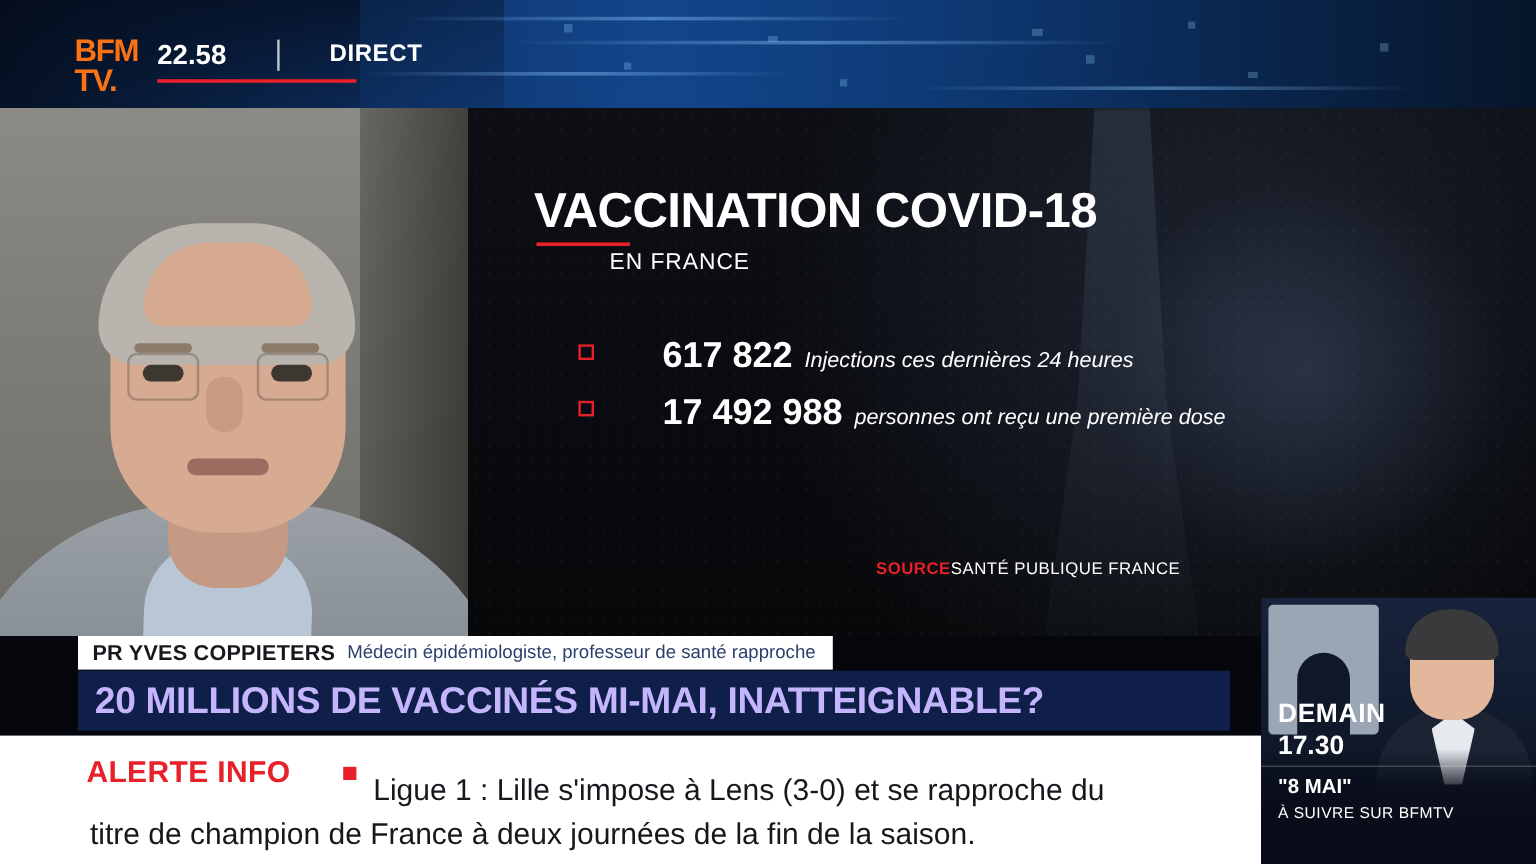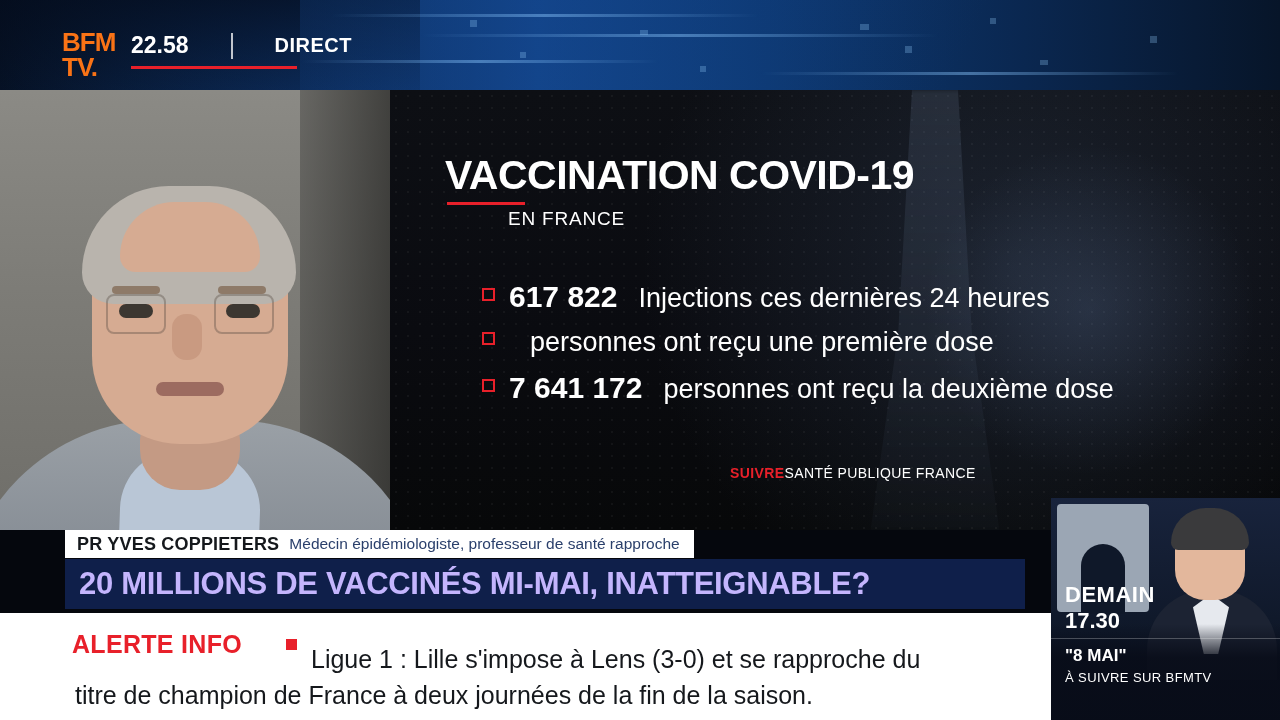--- a/index.html
+++ b/index.html
@@ -251,25 +251,27 @@
     border: 2px solid #e8202a;
     margin-right: 14px;
     flex: 0 0 auto;
     position: relative;
     top: -6px;
   }
   .stat-num {
     font-size: 30px;
     font-weight: bold;
     white-space: nowrap;
+    margin-left: 43px;
   }
   .stat-txt {
-    font-size: 27px;
-    margin-left: 21px;
+    font-size: 18px;
+    margin-left: 10px;
     white-space: nowrap;
+    font-style: italic;
   }
 
   .source {
     position: absolute;
     left: 340px; top: 375px;
     font-size: 14px;
     letter-spacing: 0.4px;
   }
   .source .src-label { color: #e8202a; font-weight: bold; }
   .source .src-value { color: #ffffff; text-align: right; }
@@ -499,43 +501,39 @@
     <div class="glasses-r" style="left:214px;top:204px;"></div>
     <div class="nose"></div>
     <div class="mouth"></div>
   </div>
 
   <div class="graphic">
     <div class="dots"></div>
     <div class="monument"></div>
     <div class="glow"></div>
 
-    <div class="g-title">VACCINATION COVID-19</div>
+    <div class="g-title">VACCINATION COVID-18</div>
     <div class="g-subline"></div>
     <div class="g-sub">EN FRANCE</div>
 
     <div class="stats">
       <div class="stat-row">
         <div class="stat-bullet"></div>
         <div class="stat-num">617 822</div>
         <div class="stat-txt">Injections ces dernières 24 heures</div>
       </div>
       <div class="stat-row">
         <div class="stat-bullet"></div>
+        <div class="stat-num">17 492 988</div>
         <div class="stat-txt">personnes ont reçu une première dose</div>
       </div>
-      <div class="stat-row">
-        <div class="stat-bullet"></div>
-        <div class="stat-num">7 641 172</div>
-        <div class="stat-txt">personnes ont reçu la deuxième dose</div>
-      </div>
     </div>
 
     <div class="source">
-      <span class="src-label">SUIVRE</span><span class="src-value">SANTÉ PUBLIQUE FRANCE</span>
+      <span class="src-label">SOURCE</span><span class="src-value">SANTÉ PUBLIQUE FRANCE</span>
     </div>
   </div>
 
   <div class="name-strip">
     <div class="nm">PR YVES COPPIETERS</div>
     <div class="fn">Médecin épidémiologiste, professeur de santé rapproche</div>
   </div>
 
   <div class="headline">
     <span>20 MILLIONS DE VACCINÉS MI-MAI, INATTEIGNABLE?</span>

